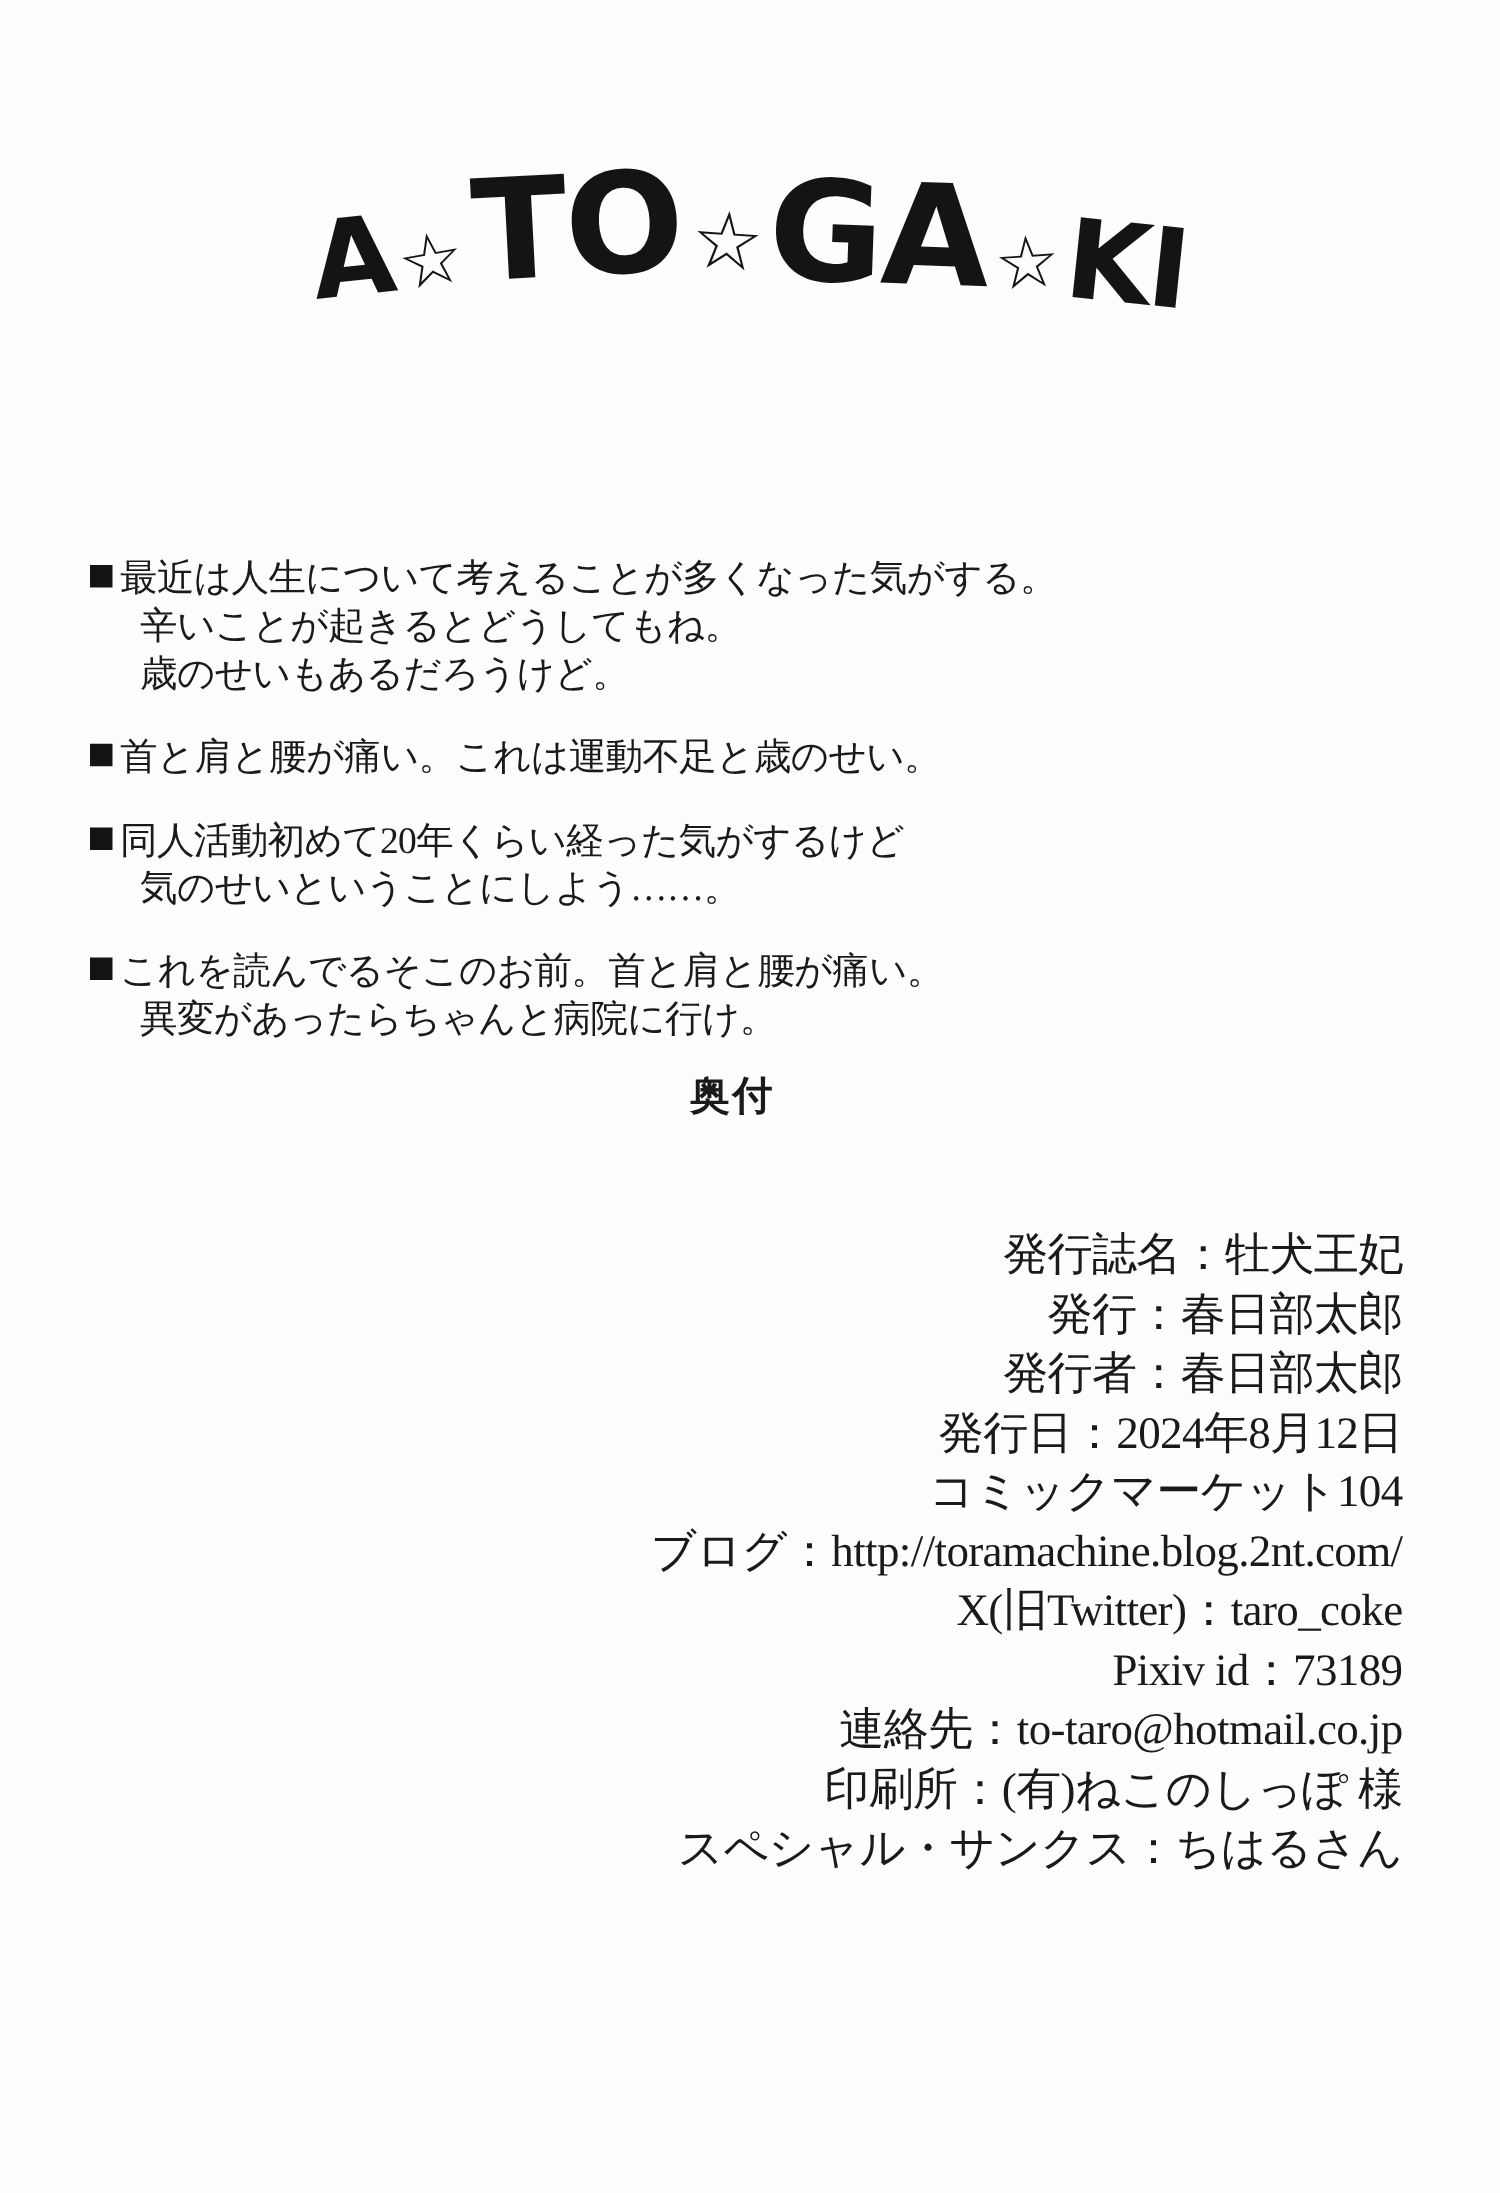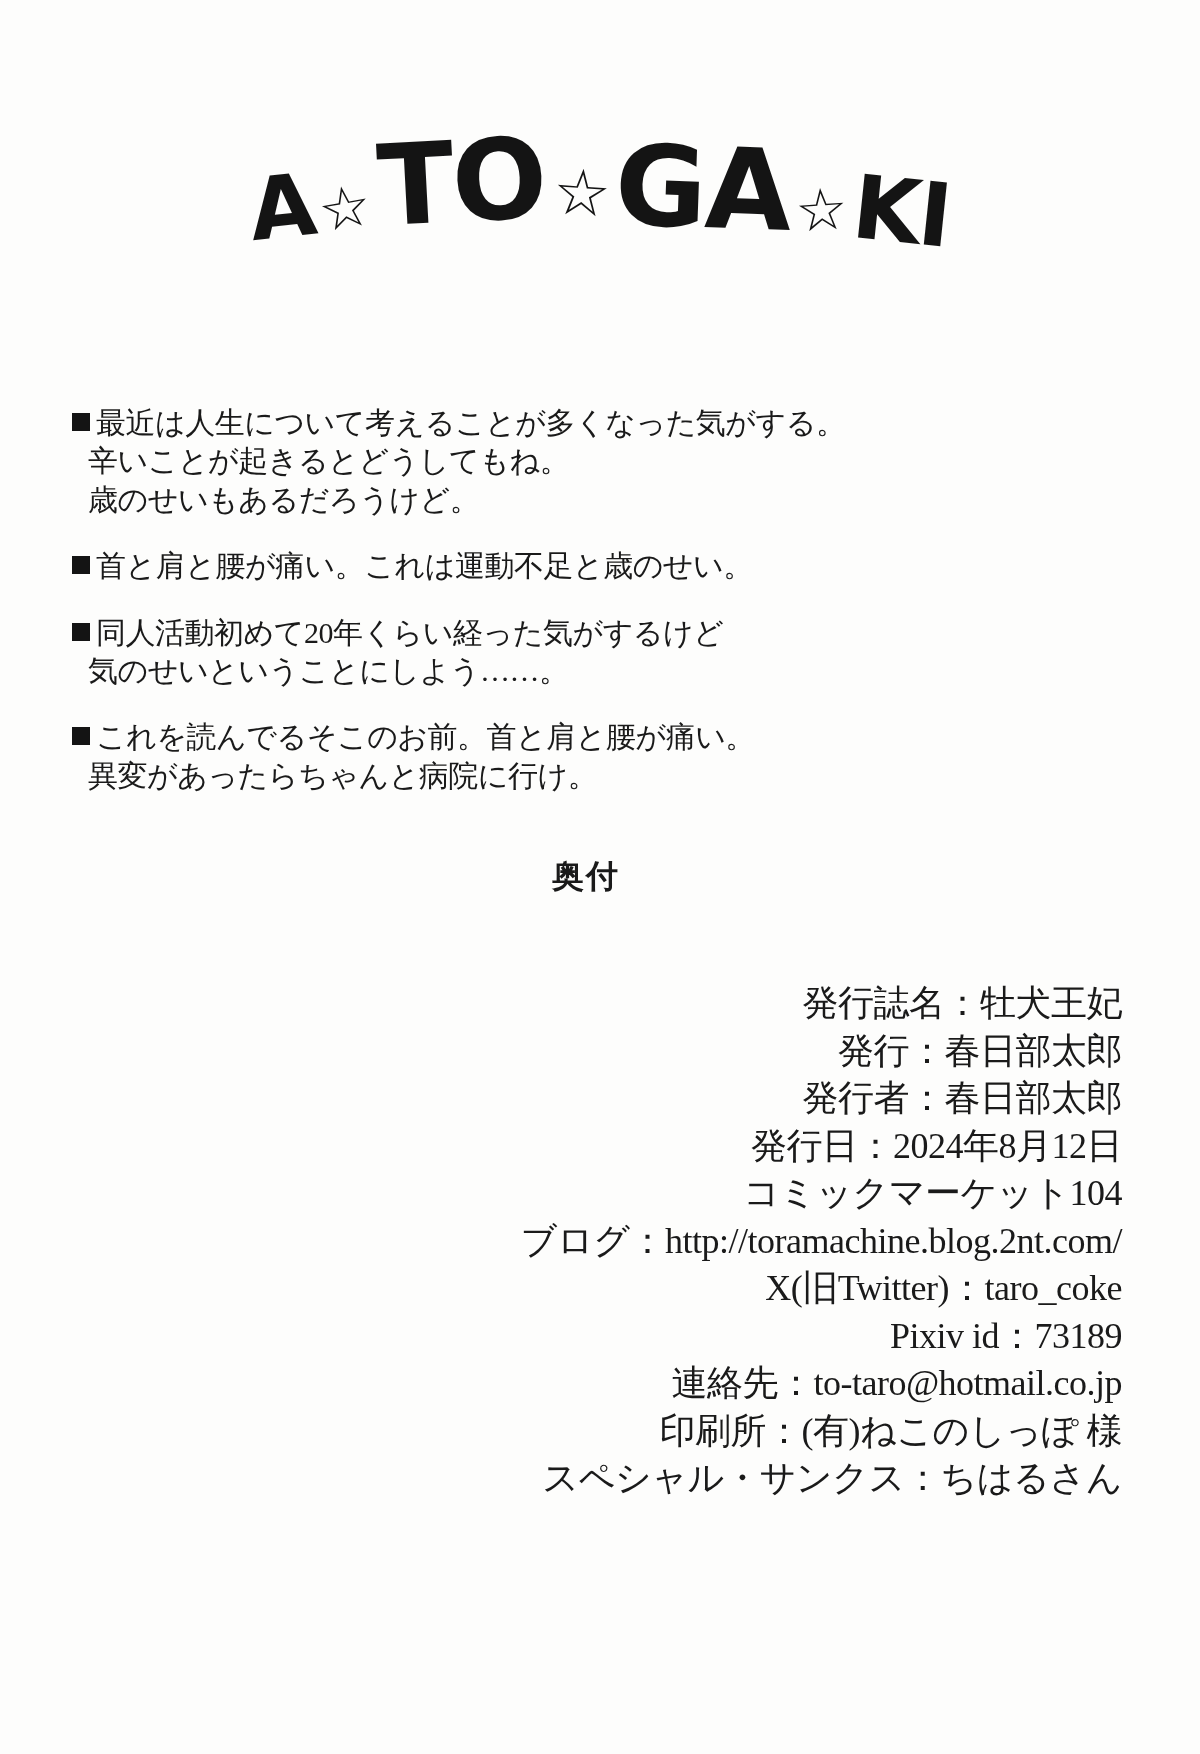--- a/index.html
+++ b/index.html
@@ -50,42 +50,42 @@
     color: #141414;
     position: relative;
   }
   .star.s1 { transform: rotate(-10deg) translateY(-6px); font-size: 58px; }
   .star.s2 { transform: rotate(4deg)  translateY(-18px); font-size: 64px; }
   .star.s3 { transform: rotate(-4deg) translateY(-4px); font-size: 58px; }
 
   
   .notes {
     position: absolute;
-    top: 404px;
+    top: 444px;
     left: 72px;
     width: 1000px;
   }
   .note {
     margin-bottom: 28px;
     font-size: 30px;
     line-height: 1.28;
     letter-spacing: -0.5px;
   }
   .note .bullet {
     display: inline-block;
     width: 18px;
     height: 18px;
     background: #141414;
     margin-right: 6px;
     vertical-align: 2px;
   }
   .note .line2,
   .note .line3 {
     display: block;
-    margin-left: 16px;
+    margin-left: 40px;
   }
 
   
   .colophon-heading {
     position: absolute;
     top: 855px;
     left: 0;
     width: 1172px;
     text-align: center;
     font-size: 32px;

